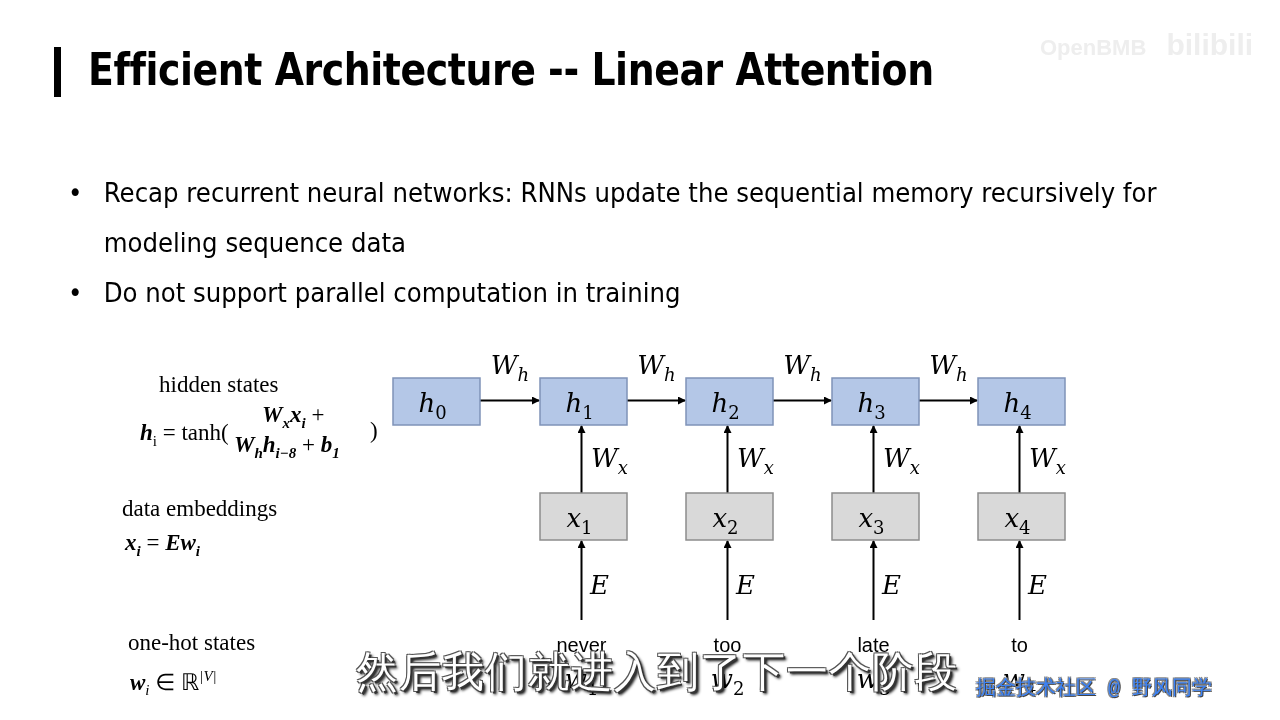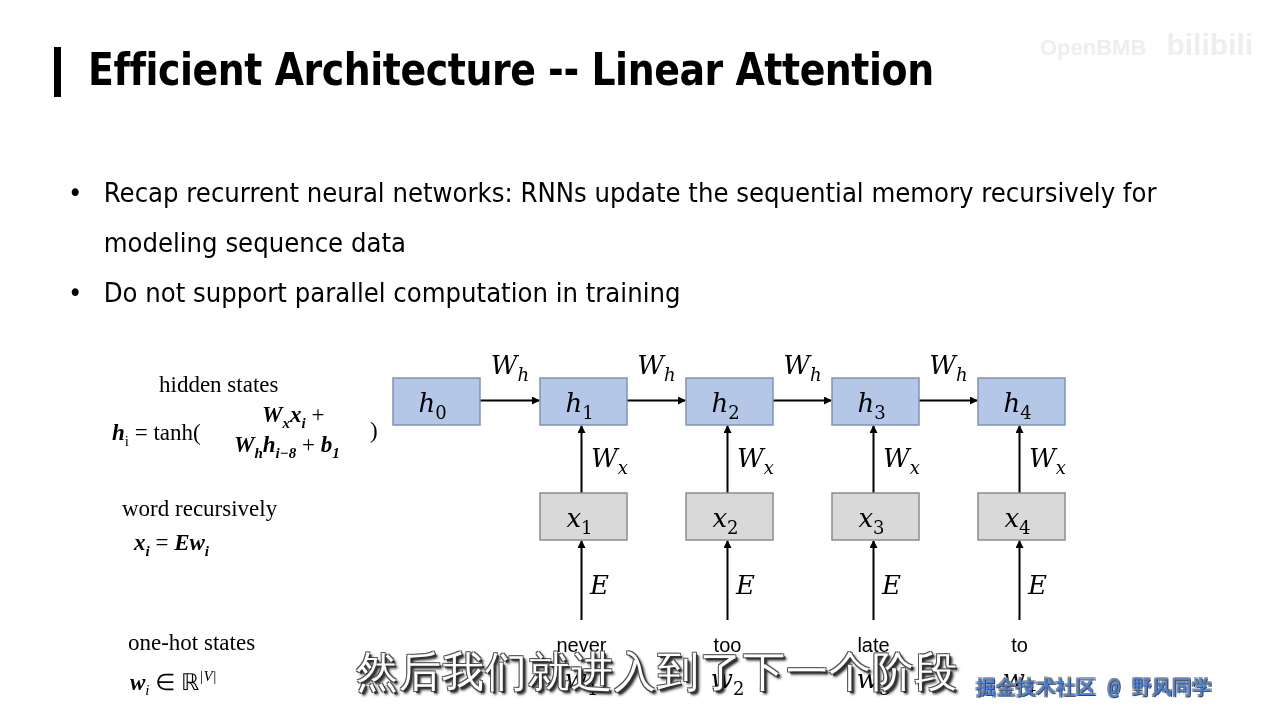--- a/index.html
+++ b/index.html
@@ -36,34 +36,34 @@
   <div class="bullet">
     <div class="bullet-line">Recap recurrent neural networks: RNNs update the sequential memory recursively for</div>
     <div class="bullet-line">modeling sequence data</div>
   </div>
   <div class="bullet">
     <div class="bullet-line">Do not support parallel computation in training</div>
   </div>
 </div>
 
 <div class="label" style="left:138px;top:372px;margin-left:21px;">hidden states</div>
-<div class="math" style="left:112px;top:420px;">
+<div class="math" style="left:140px;top:420px;">
   <b>h</b><sub>i</sub>
   <span>= tanh(</span>
 </div>
 <div class="math" style="left:262px;top:402px;font-weight:bold;font-style:italic;text-align:right;">
   W<sub>x</sub>x<sub>i</sub> <span style="font-weight:normal;font-style:normal">+</span>
 </div>
 <div class="math" style="left:234px;top:432px;font-weight:bold;font-style:italic;">
   W<sub>h</sub>h<sub>i−8</sub> <span style="font-weight:normal;font-style:normal">+</span> b<sub>1</sub>
 </div>
 <div class="math" style="left:370px;top:418px;">)</div>
 
-<div class="label" style="left:122px;top:496px;">word recursively</div>
-<div class="math" style="left:134px;top:530px;font-weight:bold;font-style:italic;">
+<div class="label" style="left:122px;top:496px;">data embeddings</div>
+<div class="math" style="left:125px;top:530px;font-weight:bold;font-style:italic;">
   x<sub>i</sub> <span style="font-weight:normal;font-style:normal">=</span> Ew<sub>i</sub>
 </div>
 
 <div class="label" style="left:128px;top:630px;">one-hot states</div>
 <div class="math" style="left:130px;top:668px;">
   <b>w</b><sub><i>i</i></sub> ∈ ℝ<sup><i>|V|</i></sup>
 </div>
 
 <svg id="rnn" width="1280" height="720">
   <defs>

